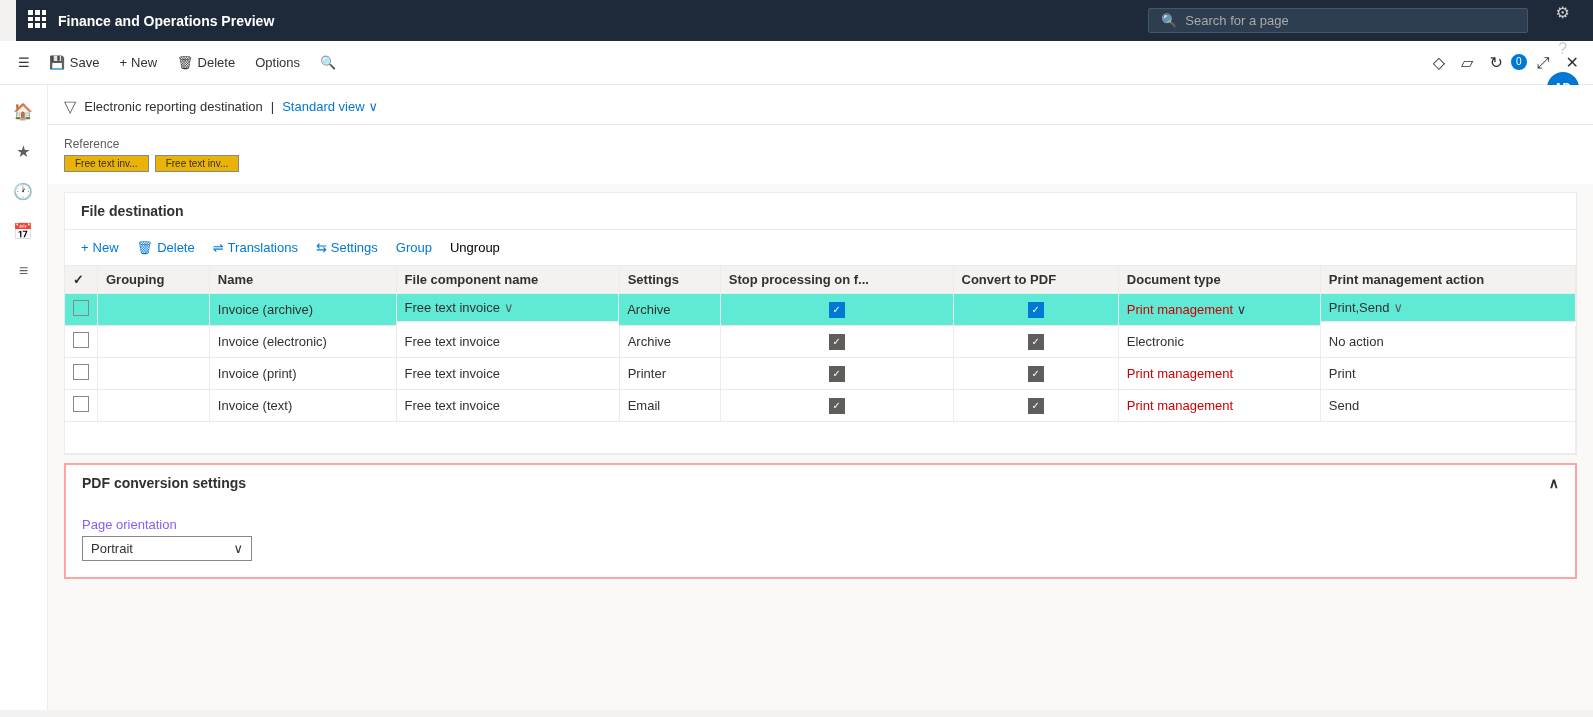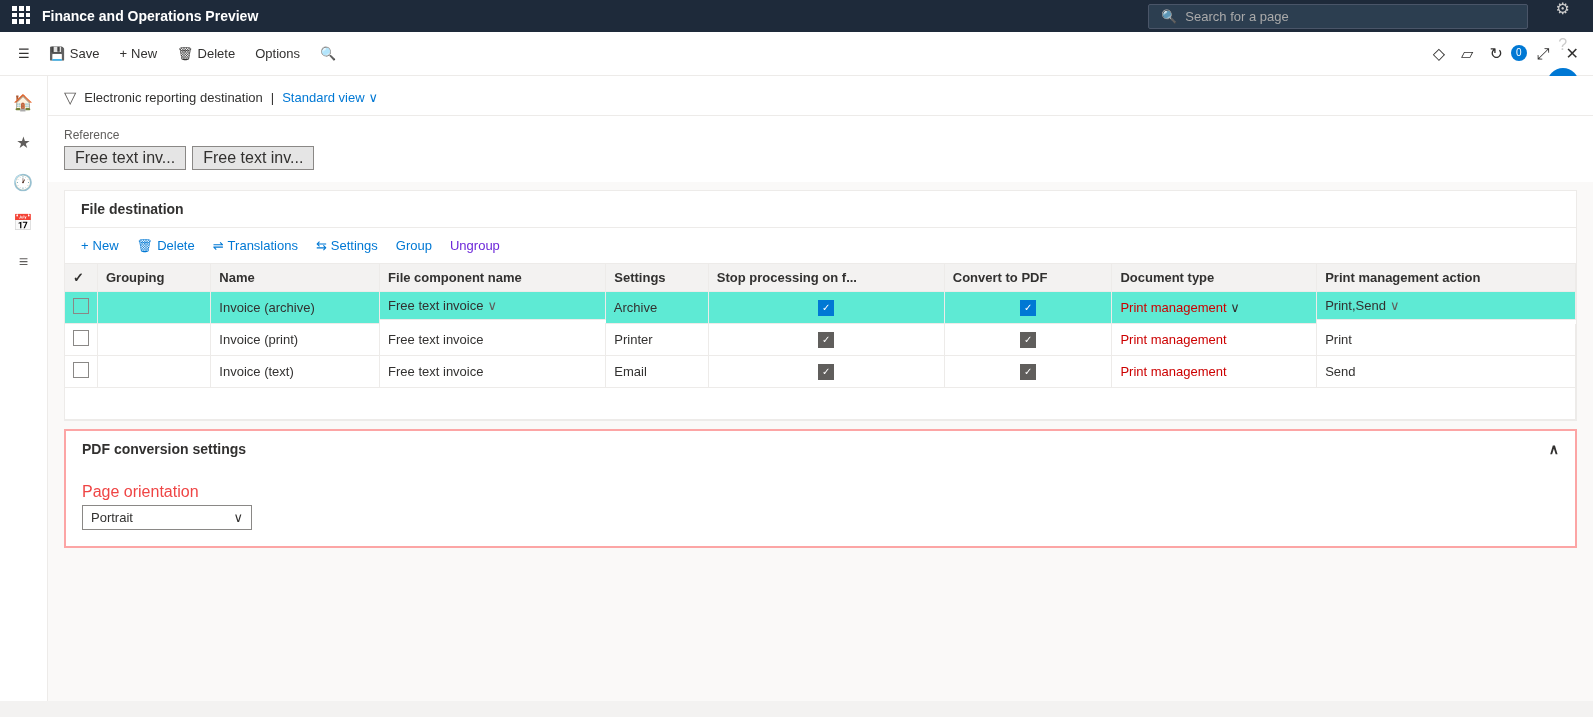--- a/index.html
+++ b/index.html
@@ -1,25 +1,26 @@
 <!DOCTYPE html>
 <html><head>
   <meta charset="utf-8">
   <style>
     * { box-sizing: border-box; margin: 0; padding: 0; }
     body { font-family: 'Segoe UI', Arial, sans-serif; font-size: 13px; background: #f3f2f1; color: #323130; }
 
     
     .top-nav {
       background: #1e2a3a;
-      height: 32px;
+      height: 41px;
       display: flex;
       align-items: center;
       padding: 0 12px;
       color: white;
+      margin-left: 16px;
     }
     .top-nav .grid-icon { margin-right: 12px; cursor: pointer; }
     .top-nav .app-title { font-size: 14px; font-weight: 600; flex: 1; }
     .search-bar {
       background: #2c3e50;
       border: 1px solid #4a5568;
       border-radius: 2px;
       display: flex;
       align-items: center;
       padding: 4px 12px;
@@ -131,23 +132,23 @@
 
     .reference-section {
       padding: 12px 16px;
       background: white;
     }
     .reference-label { font-size: 12px; color: #605e5c; margin-bottom: 4px; }
     .reference-pills { display: flex; gap: 6px; }
     .reference-pill {
       border: 1px solid #8a8886;
       padding: 2px 10px;
-      font-size: 16px;
+      font-size: 10px;
       cursor: pointer;
-      background: #e5e5e5;
+      background: #eab308;
     }
 
     
     .section {
       margin: 8px 16px;
       background: white;
       border: 1px solid #edebe9;
     }
     .section-header {
       padding: 10px 16px;
@@ -162,21 +163,21 @@
       display: flex;
       align-items: center;
       gap: 2px;
       border-bottom: 1px solid #edebe9;
     }
     .tbl-btn {
       display: flex; align-items: center; gap: 4px;
       padding: 4px 8px; cursor: pointer;
       border: none; background: none; font-size: 13px; color: #0078d4;
     }
-    .tbl-btn.disabled { color: #6d28d9; cursor: default; }
+    .tbl-btn.disabled { color: #000000; cursor: default; }
 
     
     .data-table {
       width: 100%;
       border-collapse: collapse;
       font-size: 13px;
     }
     .data-table th {
       background: #f3f2f1;
       border-bottom: 1px solid #edebe9;
@@ -215,21 +216,21 @@
       background: white;
       border: 2px solid #fca5a5;
     }
     .pdf-header {
       padding: 10px 16px;
       font-size: 14px; font-weight: 600;
       display: flex; align-items: center; justify-content: space-between;
       cursor: pointer;
     }
     .pdf-body { padding: 16px; }
-    .field-label { font-size: 16px; color: #ef4444; margin-bottom: 4px; }
+    .field-label { font-size: 13px; color: #8b5cf6; margin-bottom: 4px; }
     .field-select {
       border: 1px solid #8a8886;
       padding: 4px 8px;
       font-size: 13px;
       width: 170px;
       display: flex; align-items: center; justify-content: space-between;
       cursor: pointer; background: white;
     }
   </style>
 </head>
@@ -376,20 +377,31 @@
             <td></td>
             <td>Invoice (archive)</td>
             <td style="display:flex;align-items:center;gap:4px;">Free text invoice <span style="color:#605e5c;">∨</span></td>
             <td>Archive</td>
             <td style="text-align:center;"><div class="cb checked-blue">✓</div></td>
             <td style="text-align:center;"><div class="cb checked-blue">✓</div></td>
             <td><span class="link-text">Print management</span> <span>∨</span></td>
             <td style="display:flex;align-items:center;gap:4px;">Print,Send <span style="color:#605e5c;">∨</span></td>
           </tr>
 
+          <tr>
+            <td><div class="cb"></div></td>
+            <td></td>
+            <td>Invoice (electronic)</td>
+            <td>Free text invoice</td>
+            <td>Archive</td>
+            <td style="text-align:center;"><div class="cb checked">✓</div></td>
+            <td style="text-align:center;"><div class="cb checked">✓</div></td>
+            <td>Electronic</td>
+            <td>No action</td>
+          </tr>
 
 
           <tr>
             <td><div class="cb"></div></td>
             <td></td>
             <td>Invoice (print)</td>
             <td>Free text invoice</td>
             <td>Printer</td>
             <td style="text-align:center;"><div class="cb checked">✓</div></td>
             <td style="text-align:center;"><div class="cb checked">✓</div></td>

